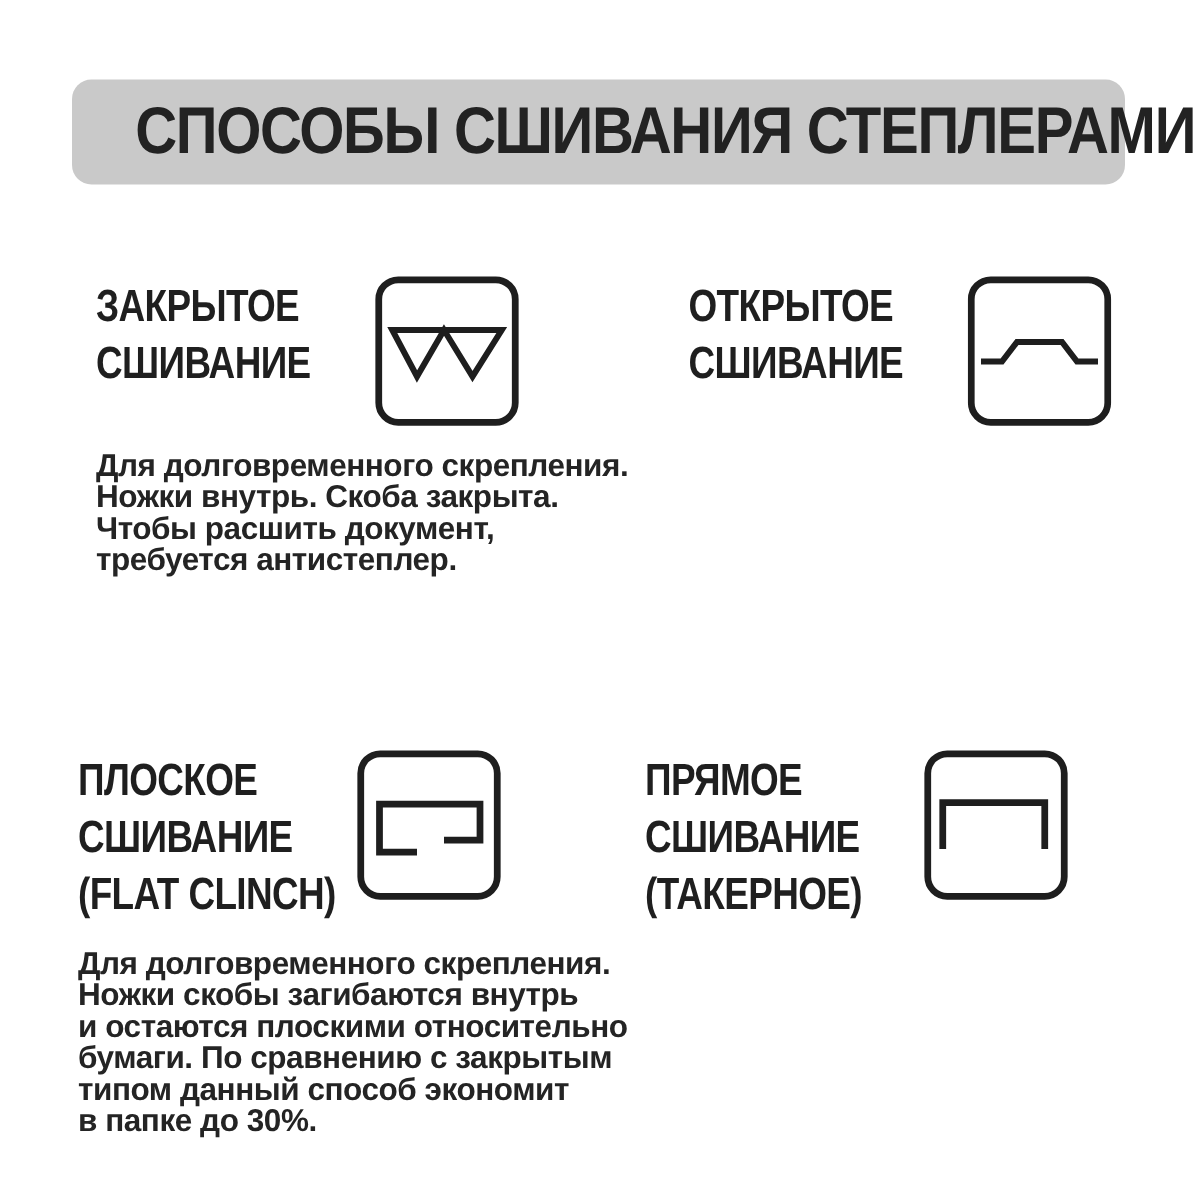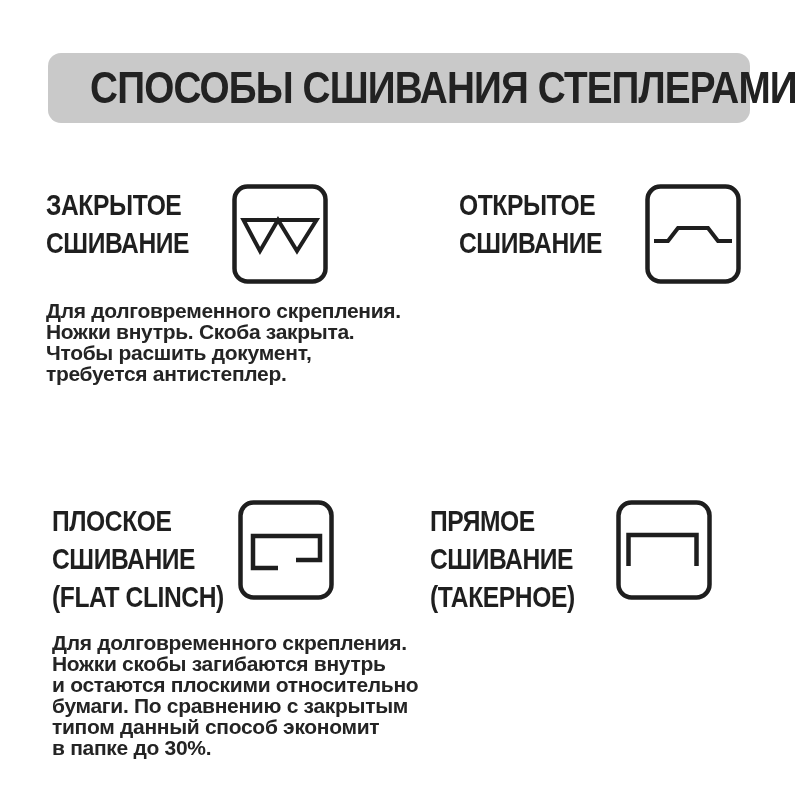--- a/index.html
+++ b/index.html
@@ -27,21 +27,21 @@
     font-size: 44px;
     line-height: 70px;
     letter-spacing: -1px;
     color: #222222;
     transform: scaleX(0.88);
     transform-origin: 50% 50%;
     white-space: pre;
   }
 
   .section { position: absolute; width: 340px; }
-  .section.s0 { left: 46px;  top: 184px; }
+  .section.s0 { left: 64px;  top: 184px; }
   .section.s1 { left: 430px; top: 184px; margin-left: 29px; }
   .section.s2 { left: 52px;  top: 500px; }
   .section.s3 { left: 430px; top: 500px; }
 
   .section-header { position: relative; min-height: 100px; width: 282px; }
 
   .section-heading {
     white-space: pre;
     font-weight: 700;
     font-size: 30px;

